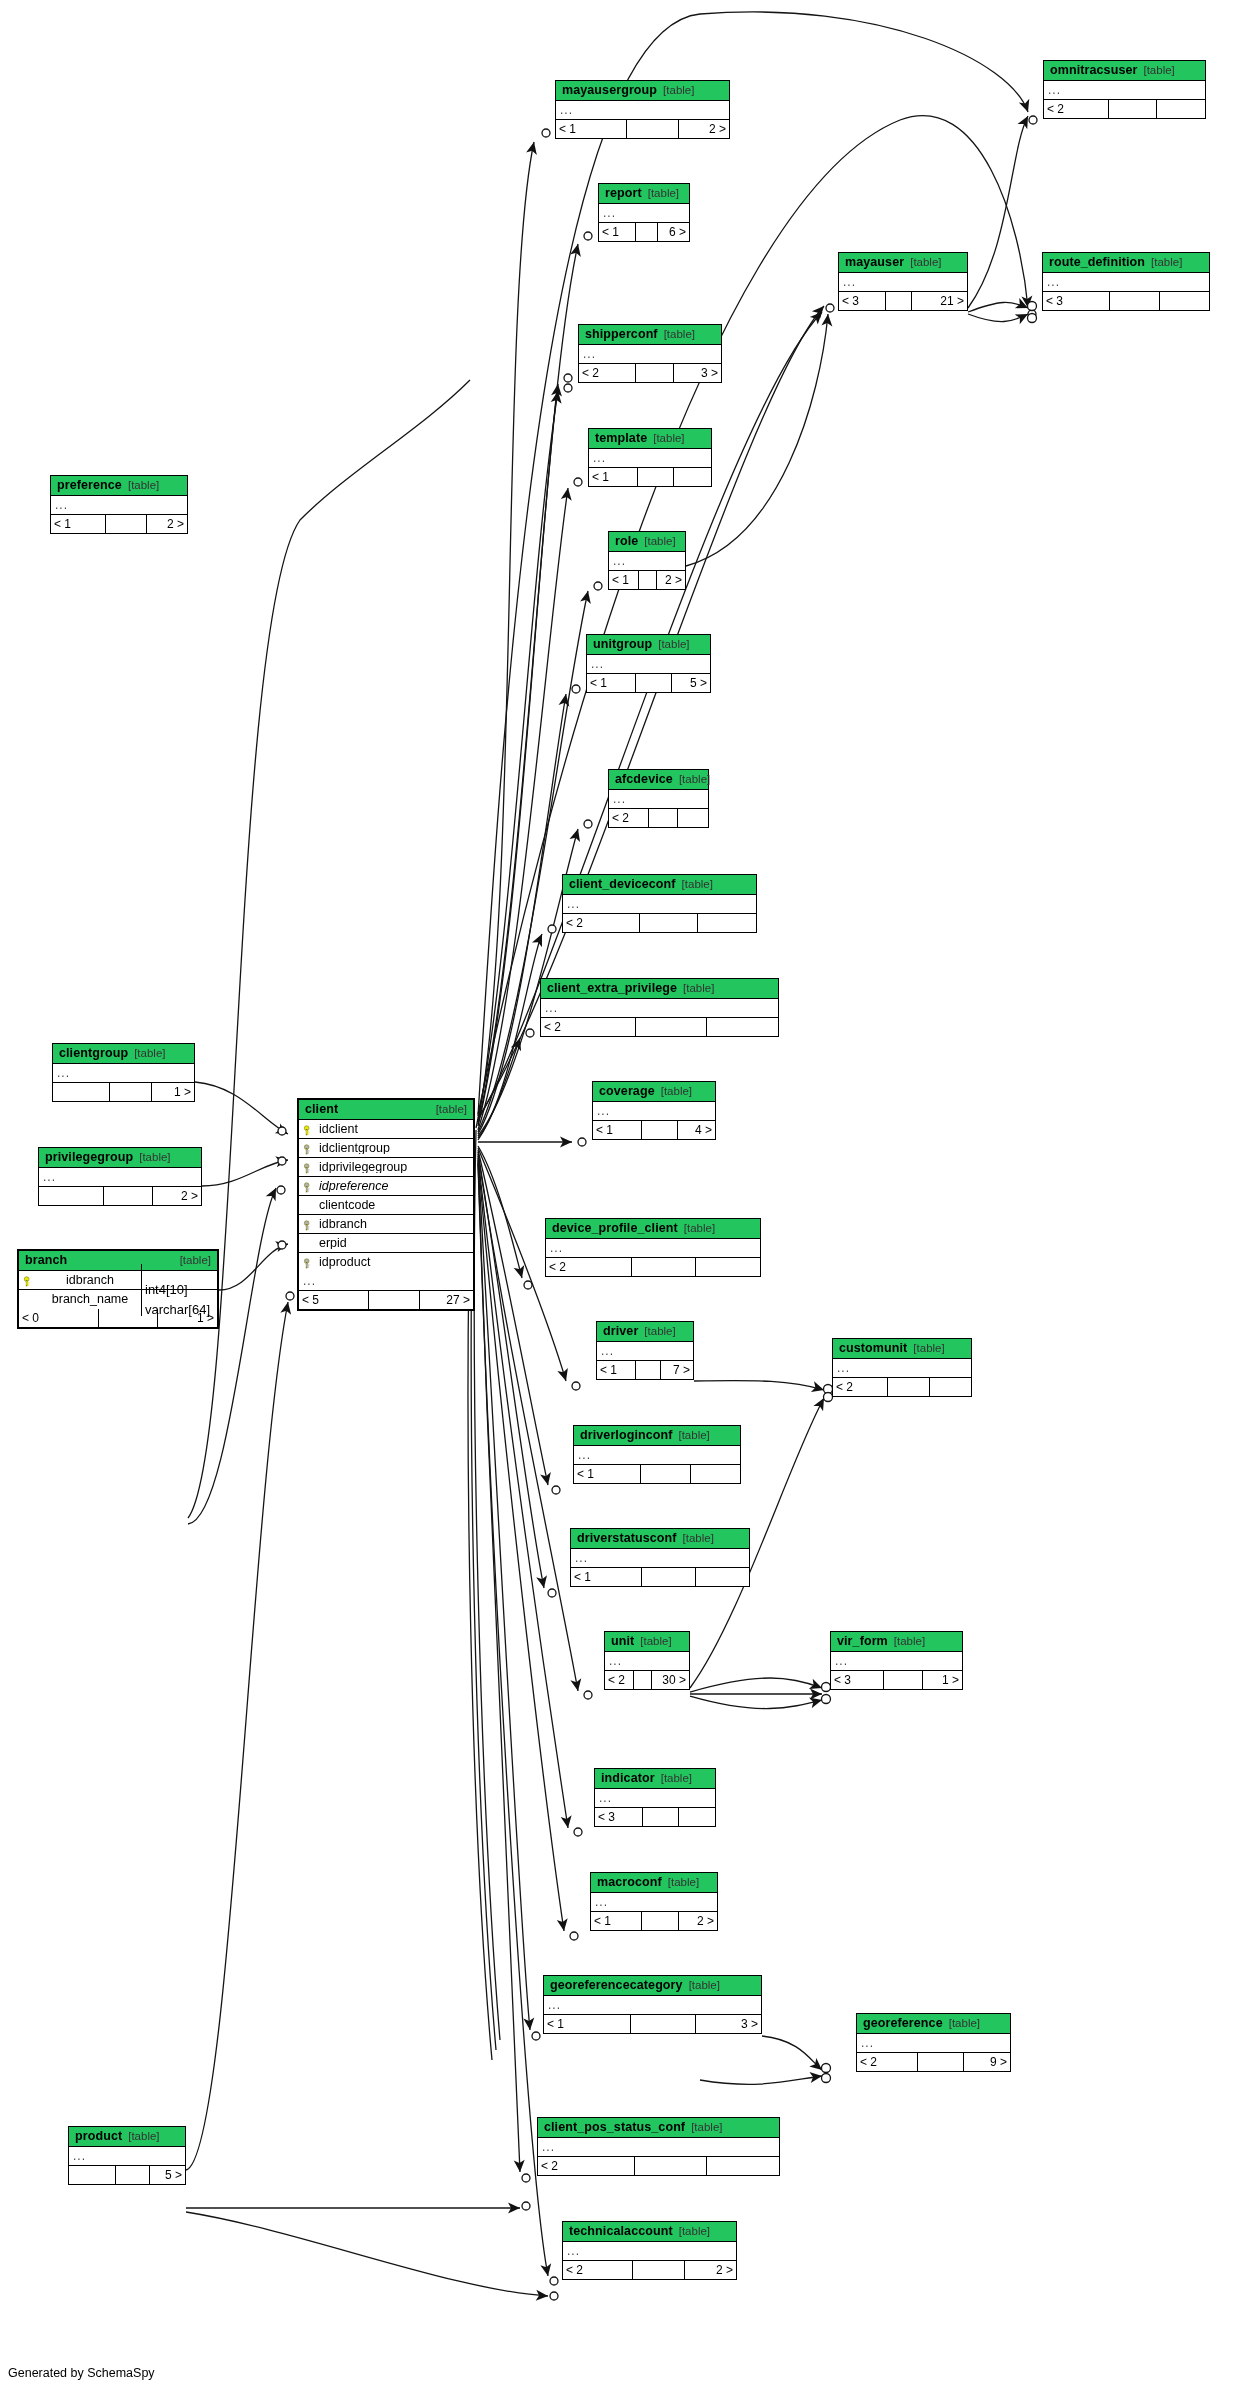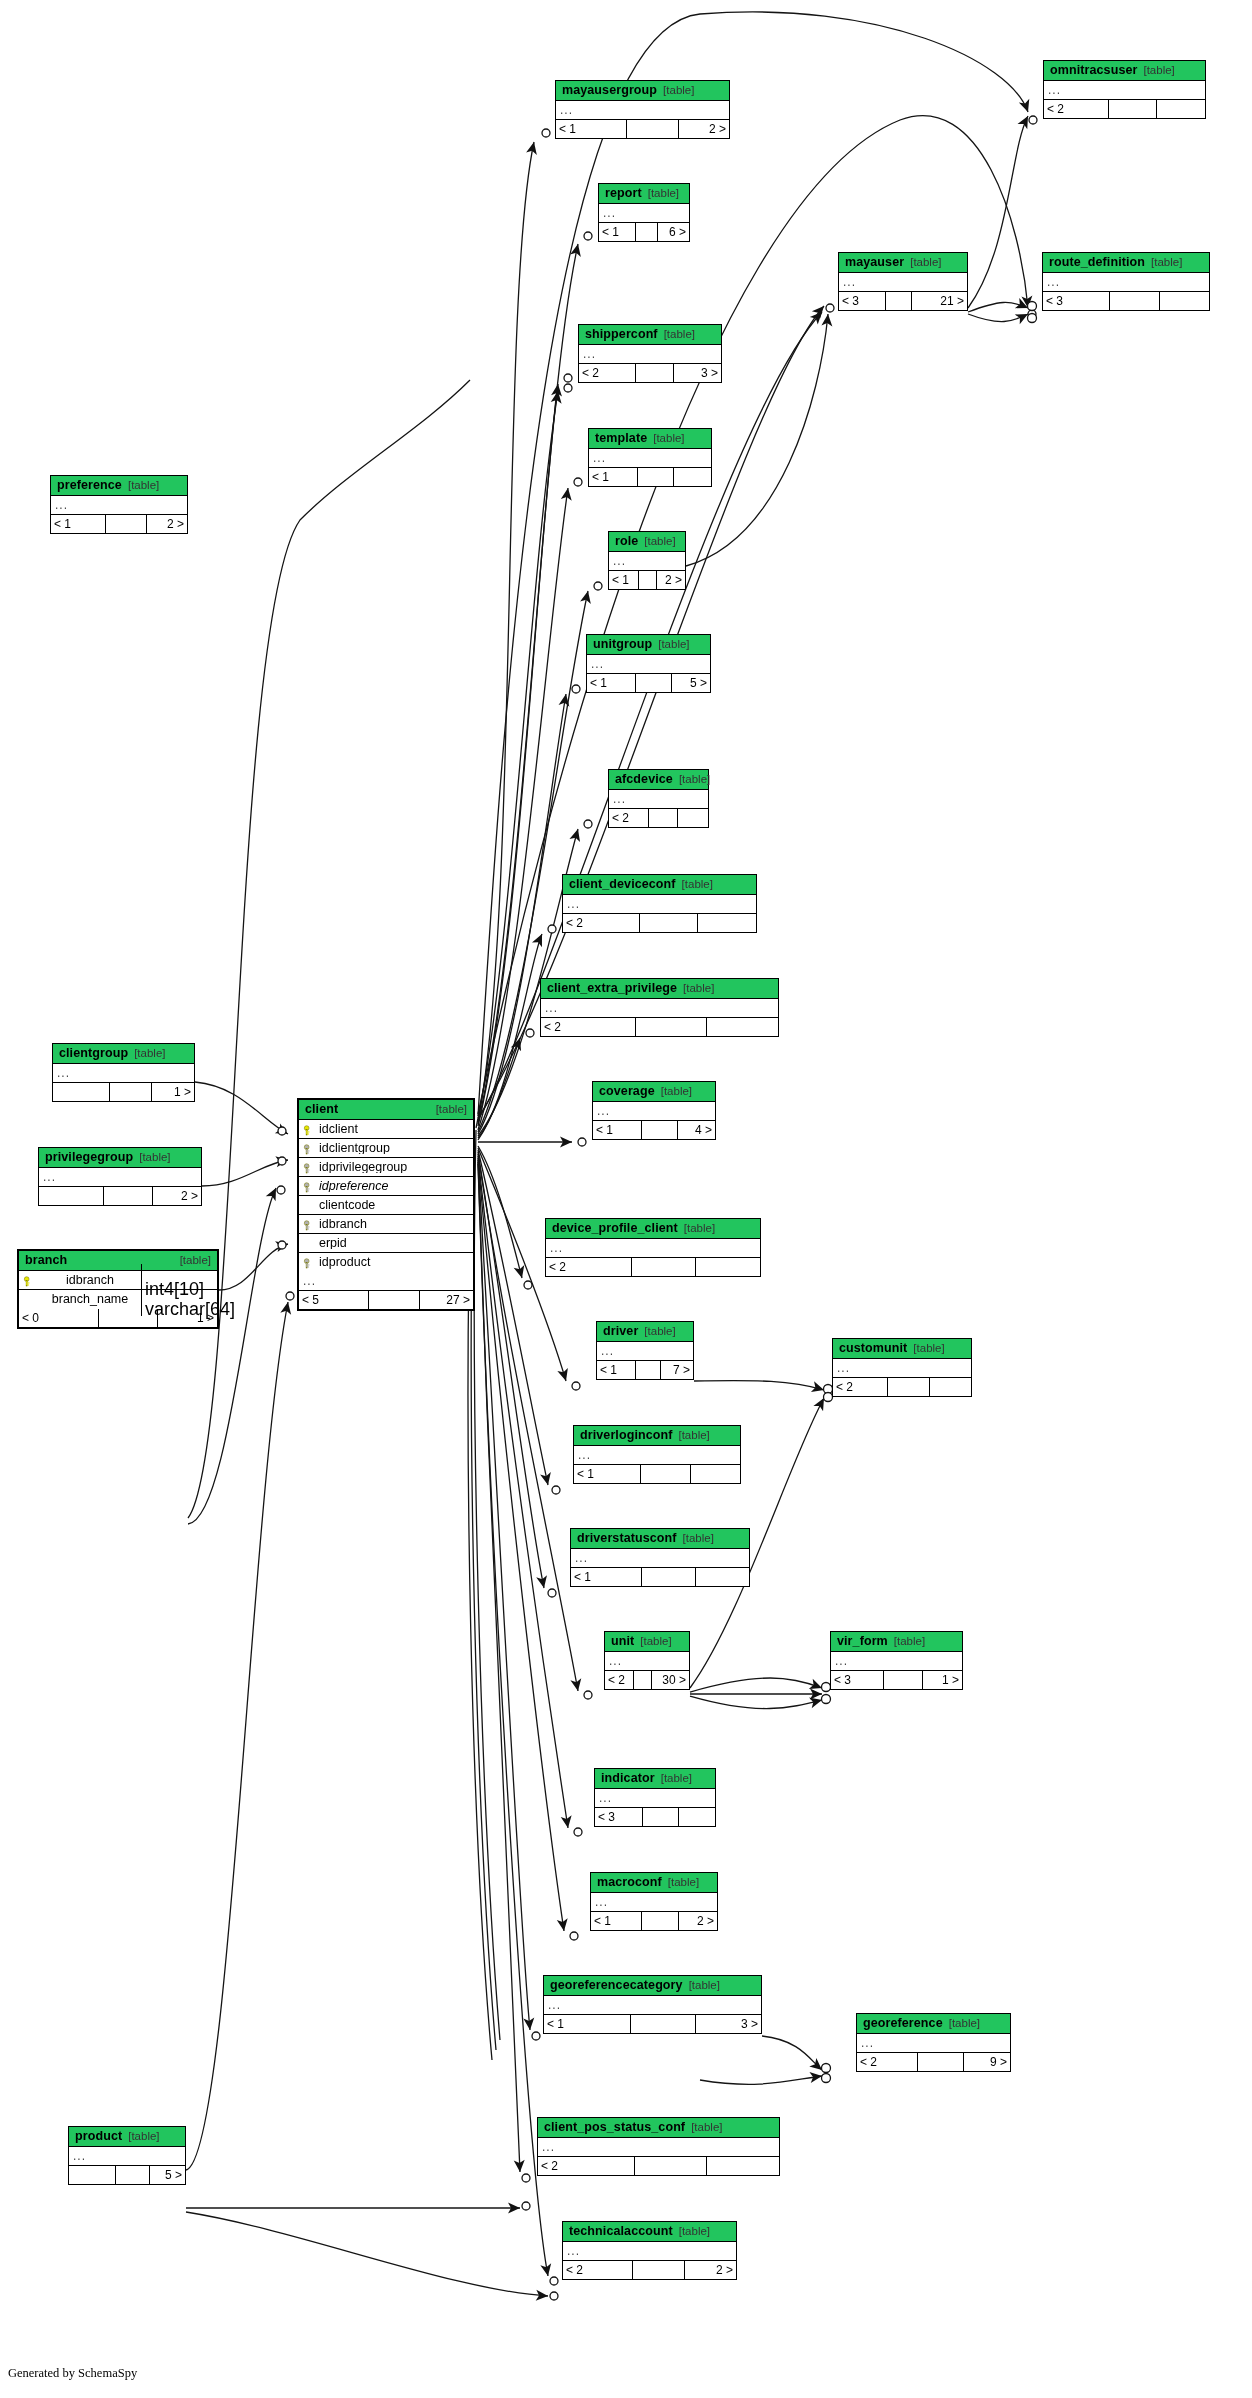--- a/index.html
+++ b/index.html
@@ -86,21 +86,21 @@
   }
   .tn-colname {
     padding-left: 2px;
     font-size: 12.5px;
     flex: 1 1 auto;
     overflow: hidden;
   }
   .tn-coltype {
     border-left: 1px solid #000000;
     padding: 16px 3px;
-    font-size: 18px;
+    font-size: 13px;
     height: 19px;
     line-height: 19px;
     box-sizing: border-box;
   }
   .tn-ellipsis {
     box-sizing: border-box;
     border-bottom: 1px solid #000000;
     height: 19px;
     line-height: 19px;
     padding-left: 4px;
@@ -131,21 +131,20 @@
     height: 11px;
     position: relative;
     top: 2px;
   }
   .credit {
     position: absolute;
     left: 8px;
     font-size: 12.5px;
     color: #000000;
     white-space: nowrap;
-    font-family: Liberation Serif, serif;
   }
 </style>
 </head>
 <body>
 
 <div id="canvas">
 
   <svg id="edges" viewBox="0 0 1252 2398" width="1252" height="2398" xmlns="http://www.w3.org/2000/svg">
     <defs>
       <marker id="crow" markerWidth="14" markerHeight="12" refX="13" refY="6" orient="auto" markerUnits="userSpaceOnUse">

